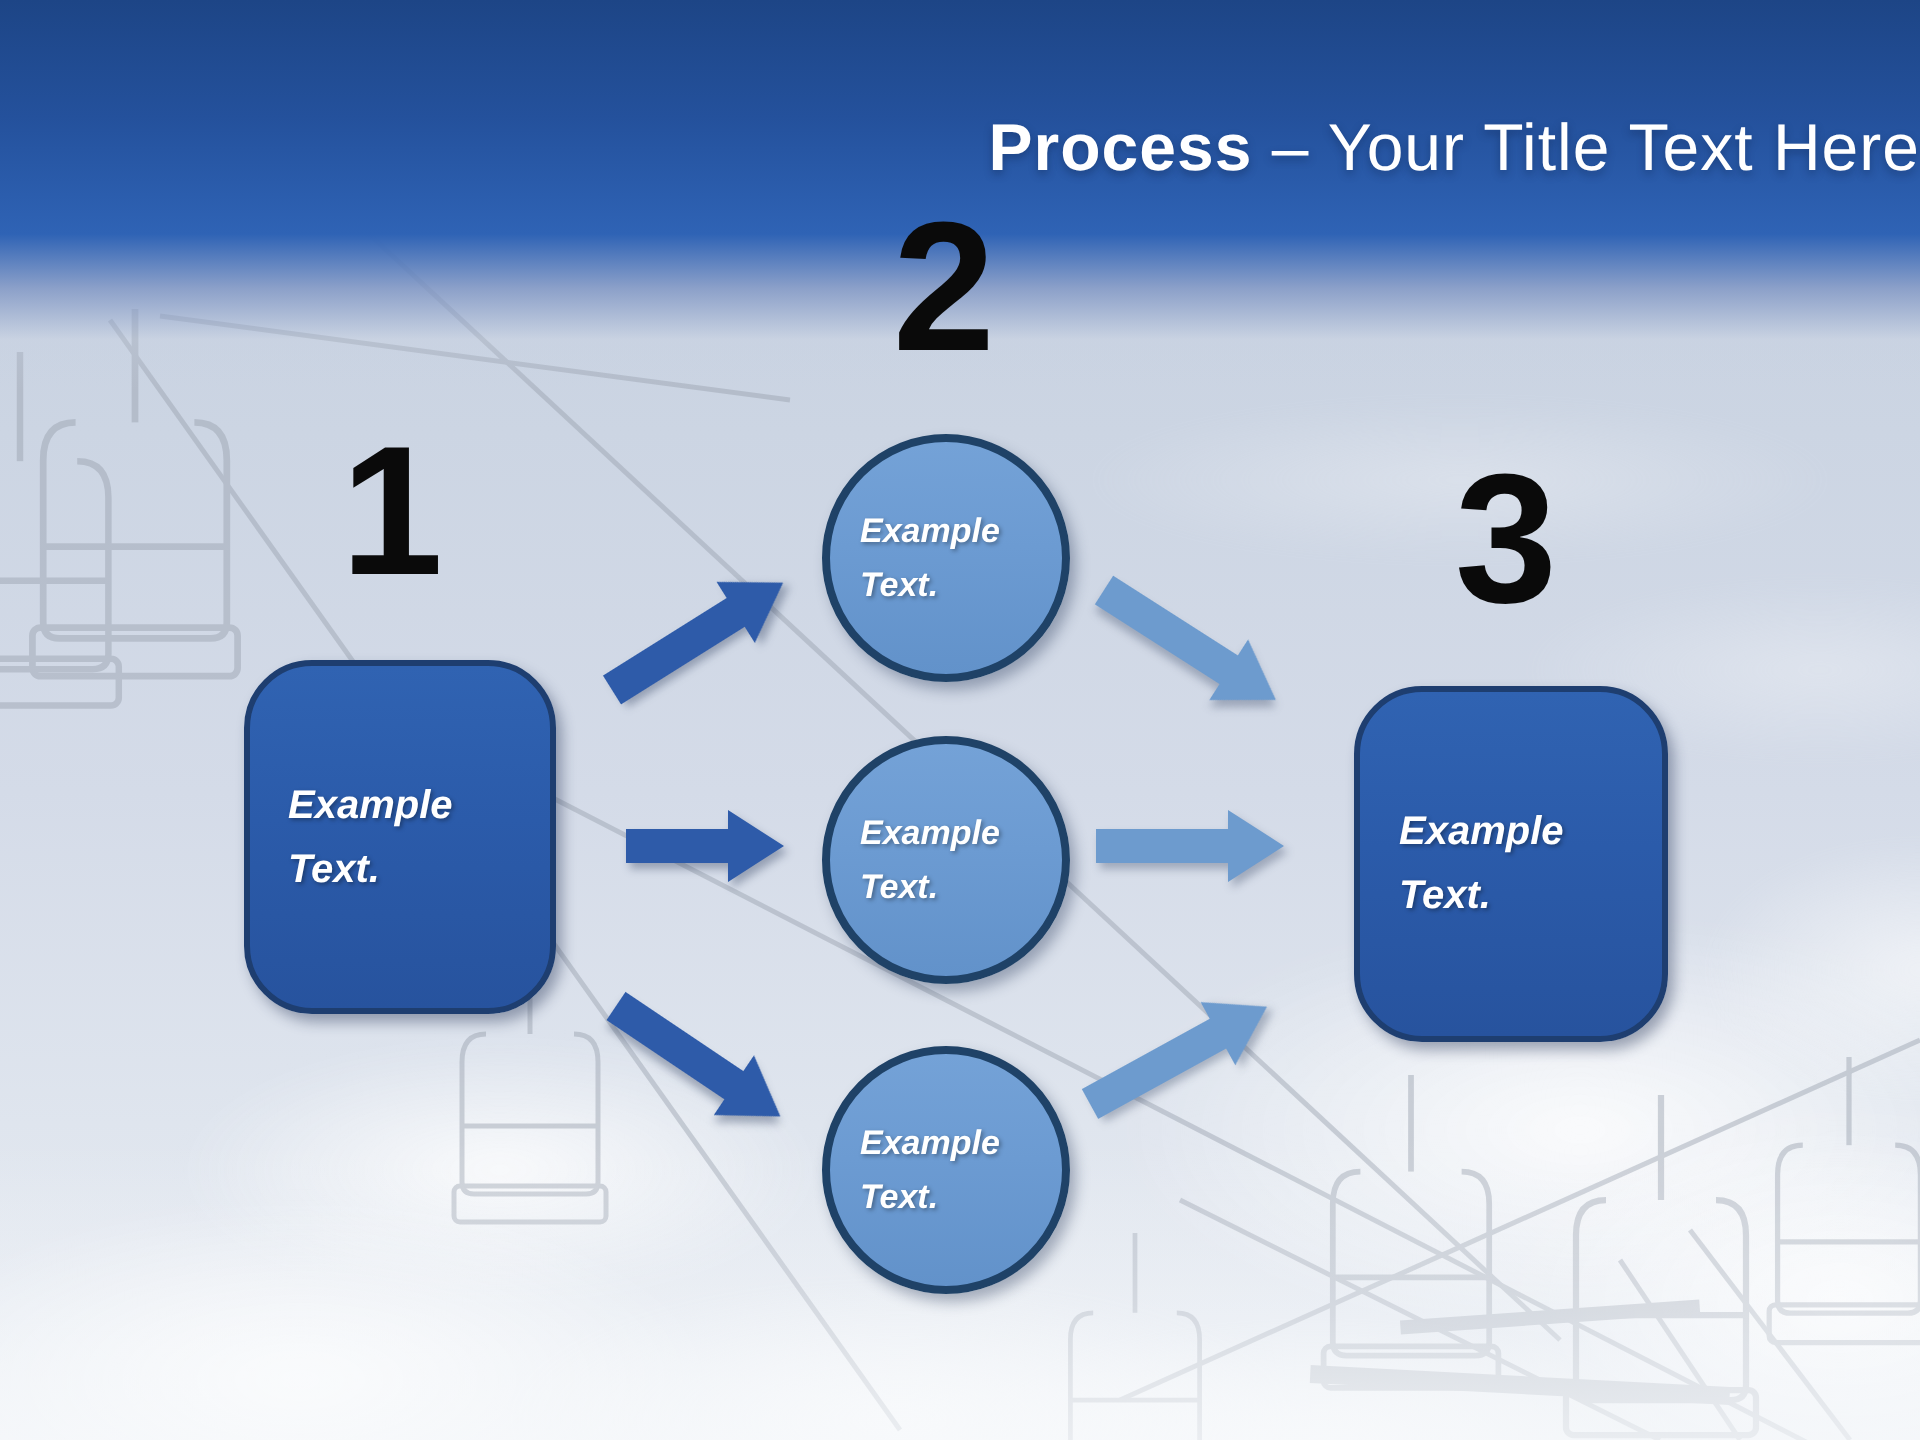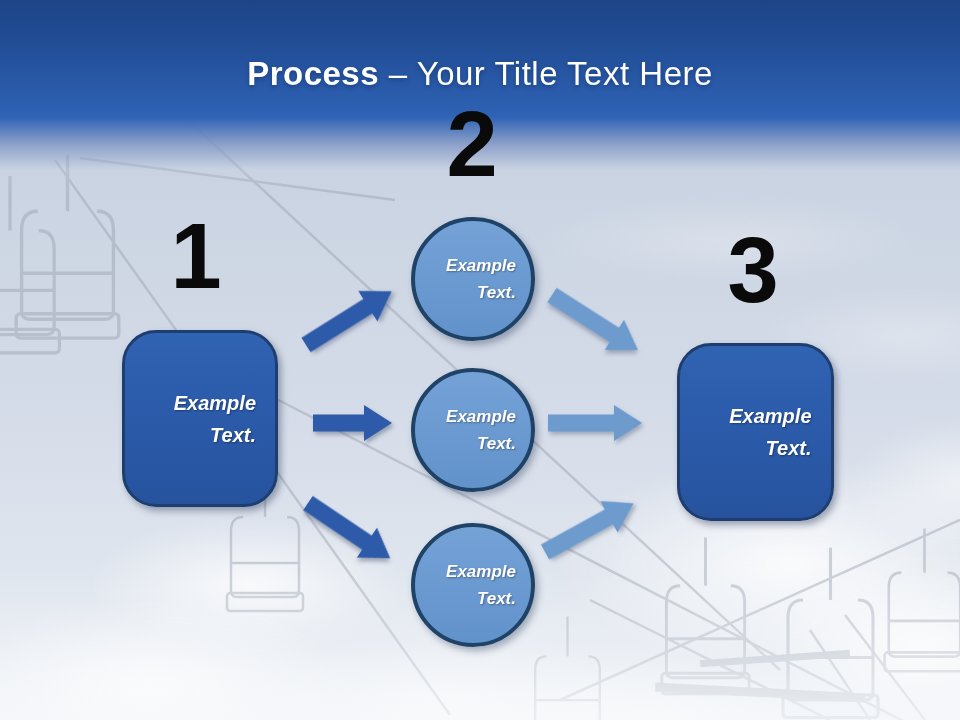--- a/index.html
+++ b/index.html
@@ -26,39 +26,39 @@
     pointer-events:none; }
 
   
   .header {
     position:absolute; left:0; top:0; width:960px; height:195px;
     background:linear-gradient(180deg,
       #1d4586 0%, #24519c 30%, #2b5dad 50%, #2f63b5 60%,
       rgba(125,148,195,.8) 74%, rgba(198,208,225,.25) 87%, rgba(198,208,225,0) 100%);
   }
   .title {
-    position:absolute; left:0; top:55px; width:960px; text-align:center;
+    position:absolute; left:0; top:55px; width:960px; text-align:right;
     color:#ffffff; font-size:33px; letter-spacing:.5px;
     text-shadow:0 2px 4px rgba(10,25,60,.35);
   }
   .title .t-bold { font-weight:700; }
   .title .t-reg  { font-weight:400; }
 
   
   .step-num {
     position:absolute; width:120px; text-align:center;
     font-size:92px; font-weight:700; color:#0a0a0a; line-height:1;
   }
   .num-1 { left:136px; top:210px; }
   .num-2 { left:412px; top:98px; }
   .num-3 { left:693px; top:224px; }
 
   
   .shape-text {
-    color:#ffffff; font-weight:700; font-style:italic; text-align:right;
+    color:#ffffff; font-weight:700; font-style:italic; text-align:left;
     text-shadow:1px 1px 2px rgba(0,0,0,.35); line-height:1.6;
   }
   .box {
     position:absolute; border:3px solid #1e3e70; border-radius:34px;
     background:linear-gradient(180deg,#3063b2 0%,#2b5baa 45%,#27539e 100%);
     box-shadow:3px 4px 7px rgba(30,45,80,.4);
     display:flex; align-items:center; justify-content:center;
   }
   .box .shape-text { font-size:20px; width:112px; }
   .box-left  { left:122px; top:330px; width:156px; height:177px; }

